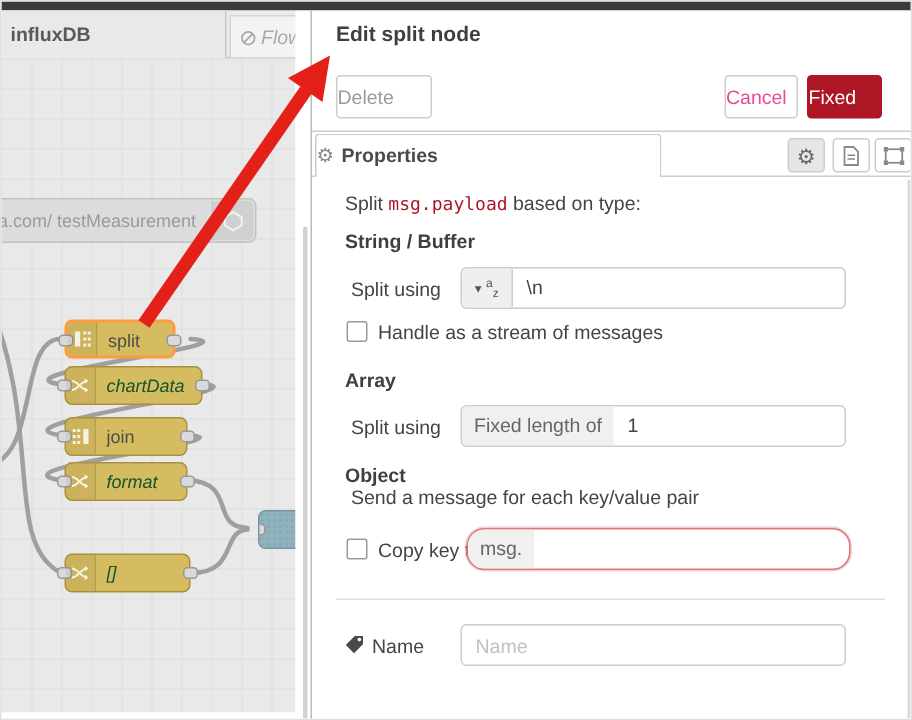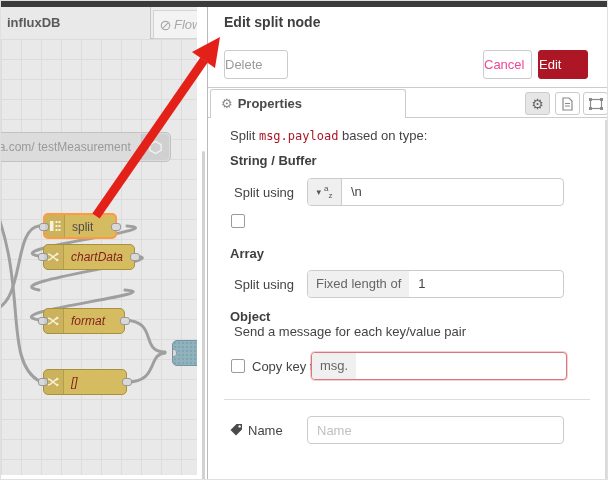--- a/index.html
+++ b/index.html
@@ -30,21 +30,21 @@
   .below-canvas { position:absolute; left:0; top:474px; width:196px; height:6px; background:#fff; }
 
   .node { position:absolute; height:26px; border-radius:5px; font-size:12px; color:#4d4d4d;
           line-height:24px; }
   .node .icon-area { position:absolute; left:0; top:0; bottom:0; width:20px;
           border-right:1px solid rgba(0,0,0,0.12); background:rgba(0,0,0,0.05);
           border-radius:4px 0 0 4px; display:flex; align-items:center; justify-content:center; }
   .node .lbl { position:absolute; left:27px; right:4px; top:0; white-space:nowrap; overflow:hidden; }
   .yellow { background:#d6bc60; border:1px solid #a8913c; }
   .selected { border:2px solid #ff9a40; }
-  .italic .lbl { font-style:italic; color:#7f1d1d; }
+  .italic .lbl { font-style:italic; color:#14532d; }
   .port { position:absolute; width:10px; height:8px; background:#d9d9d9; border:1px solid #999;
           border-radius:3px; top:8px; }
   .port.in { left:-6px; } .port.out { right:-6px; }
 
   .influx-node { position:absolute; left:-36px; top:93px; width:206px; height:30px;
           background:#dcdcdc; border:1px solid #c2c2c2; border-radius:5px; color:#9a9a9a;
           font-size:12px; line-height:28px; }
   .influx-node .lbl { position:absolute; left:10px; right:30px; white-space:nowrap; overflow:hidden; }
   .influx-node .icon-box { position:absolute; right:1px; top:1px; bottom:1px; width:28px;
           background:#d0d0d0; border-left:1px solid #c2c2c2; border-radius:0 4px 4px 0;
@@ -68,23 +68,23 @@
   .panel { position:absolute; left:206px; top:6px; width:402px; height:474px; background:#fff;
            border-left:1px solid #bbbbbb; }
   .panel-title { position:absolute; left:16px; top:7px; font-size:14px; font-weight:bold; color:#3f3f3f; }
   .btn-row { position:absolute; left:0; top:30px; width:402px; height:51px; border-bottom:1px solid #cccccc; }
   .btn { position:absolute; top:13px; height:29px; border-radius:3px; font-size:13px; }
   .btn-delete { left:16px; width:64px; background:#fff; border:1px solid #ccc; color:#9a9a9a; line-height:27px; }
   .btn-cancel { left:275px; width:49px; background:#fff; border:1px solid #ccc; color:#ec4899; line-height:27px; }
   .btn-done   { left:330px; width:50px; background:#AD1625; border:1px solid #AD1625; color:#fff; line-height:27px; }
 
   .tab-row { position:absolute; left:0; top:81px; width:402px; height:30px; border-bottom:1px solid #cccccc; }
-  .prop-tab { position:absolute; left:2px; top:1px; width:196px; height:29px; background:#fff;
+  .prop-tab { position:absolute; left:2px; top:1px; width:231px; height:29px; background:#fff;
           border:1px solid #ccc; border-bottom:none; border-radius:3px 3px 0 0; font-size:13px;
-          font-weight:bold; color:#4a4a4a; line-height:28px; padding-left:10px; z-index:2; }
+          font-weight:bold; color:#4a4a4a; line-height:28px; z-index:2; }
   .prop-tab .gear { color:#8a8a8a; font-weight:normal; margin-right:5px; font-size:13px; }
   .mini-btn { position:absolute; top:4px; width:25px; height:23px; border:1px solid #ccc;
           border-radius:3px; background:#fff; display:flex; align-items:center; justify-content:center; }
   .mini-btn.active { background:#e6e6e6; }
   .mini-gear { left:317px; } .mini-doc { left:347px; } .mini-expand { left:375px; }
   .mini-gear span { font-size:14px; color:#666; line-height:1; }
 
   .panel-scrollbar { position:absolute; left:397px; top:113px; width:2px; height:359px; background:#dadada; }
 
   
@@ -171,20 +171,36 @@
           <path d="M1,3 C5,3 7,9 11,9"></path>
             <path d="M1,9 C5,9 7,3 11,3"></path>
           <path d="M9.5,1.2 L12,3 L9.5,4.8" fill="#f6f2e2" stroke="none"></path>
           <path d="M9.5,7.2 L12,9 L9.5,10.8" fill="#f6f2e2" stroke="none"></path>
         </svg>
       </span>
       <span class="lbl">chartData</span>
       <span class="port out"></span>
     </div>
 
+    <div class="node yellow" style="left:42px; top:239px; width:82px;">
+      <span class="port in"></span>
+      <span class="icon-area">
+        <svg width="12" height="12" viewBox="0 0 12 12" fill="#f6f2e2">
+          <rect x="0.5" y="1" width="2" height="2"></rect>
+            <rect x="3.5" y="1" width="2" height="2"></rect>
+          <rect x="0.5" y="5" width="2" height="2"></rect>
+            <rect x="3.5" y="5" width="2" height="2"></rect>
+          <rect x="0.5" y="9" width="2" height="2"></rect>
+            <rect x="3.5" y="9" width="2" height="2"></rect>
+          <rect x="7.5" y="1" width="3.5" height="10"></rect>
+        </svg>
+      </span>
+      <span class="lbl">join</span>
+      <span class="port out"></span>
+    </div>
 
     <div class="node yellow italic" style="left:42px; top:269px; width:82px;">
       <span class="port in"></span>
       <span class="icon-area">
         <svg width="13" height="12" viewBox="0 0 13 12" fill="none" stroke="#f6f2e2" stroke-width="1.4">
           <path d="M1,3 C5,3 7,9 11,9"></path>
             <path d="M1,9 C5,9 7,3 11,3"></path>
           <path d="M9.5,1.2 L12,3 L9.5,4.8" fill="#f6f2e2" stroke="none"></path>
           <path d="M9.5,7.2 L12,9 L9.5,10.8" fill="#f6f2e2" stroke="none"></path>
         </svg>
@@ -217,21 +233,21 @@
   <div class="gutter">
     <div class="canvas-scrollbar"></div>
   </div>
 
   <div class="panel">
     <div class="panel-title">Edit split node</div>
 
     <div class="btn-row">
       <div class="btn btn-delete">Delete</div>
       <div class="btn btn-cancel">Cancel</div>
-      <div class="btn btn-done">Edit</div>
+      <div class="btn btn-done">Fixed</div>
     </div>
 
     <div class="tab-row">
       <div class="prop-tab"><span class="gear">⚙</span><span>Properties</span></div>
       <div class="mini-btn mini-gear active">
         <span>⚙</span>
       </div>
       <div class="mini-btn mini-doc">
         <svg width="11" height="14" viewBox="0 0 11 14">
           <path d="M1,1 H7 L10,4 V13 H1 Z" fill="none" stroke="#8a8a8a" stroke-width="1.2"></path>
@@ -258,34 +274,35 @@
       <div class="abs" style="left:26px; top:67px;">Split using</div>
       <div class="input" style="left:99px; top:60px; width:257px;">
         <span class="typed-btn">
             <span class="caret">▾</span>
             <span class="az"><sup>a</sup><sub>z</sub></span>
           </span>
         <span class="val">\n</span>
       </div>
 
       <div class="checkbox" style="left:23px; top:96px;"></div>
+      <div class="abs" style="left:44px; top:96px;">Handle as a stream of messages</div>
 
       <div class="abs h" style="left:22px; top:128px;">Array</div>
       <div class="abs" style="left:26px; top:159px;">Split using</div>
       <div class="input" style="left:99px; top:152px; width:257px;">
         <span class="prefix">Fixed length of</span>
         <span class="val">1</span>
       </div>
 
       <div class="abs h" style="left:22px; top:191px;">Object</div>
       <div class="abs" style="left:26px; top:206px;">Send a message for each key/value pair</div>
 
       <div class="checkbox" style="left:23px; top:241px;"></div>
       <div class="abs" style="left:44px; top:241px;">Copy key to</div>
-      <div class="input error" style="left:103px; top:234px; width:256px;">
+      <div class="input error" style="left:103px; top:234px; width:256px;border-radius:12px;">
         <span class="prefix">msg.</span>
       </div>
 
       <div class="divider" style="top:281px;"></div>
 
       <svg class="abs" style="left:22px; top:305px;" width="13" height="13" viewBox="0 0 13 13">
         <path d="M0.5,7 L6.5,1 H12 V6.5 L6,12.5 Z" fill="#4a4a4a"></path>
         <circle cx="9.6" cy="3.4" r="1.2" fill="#ffffff"></circle>
       </svg>
       <div class="abs" style="left:40px; top:305px;">Name</div>

